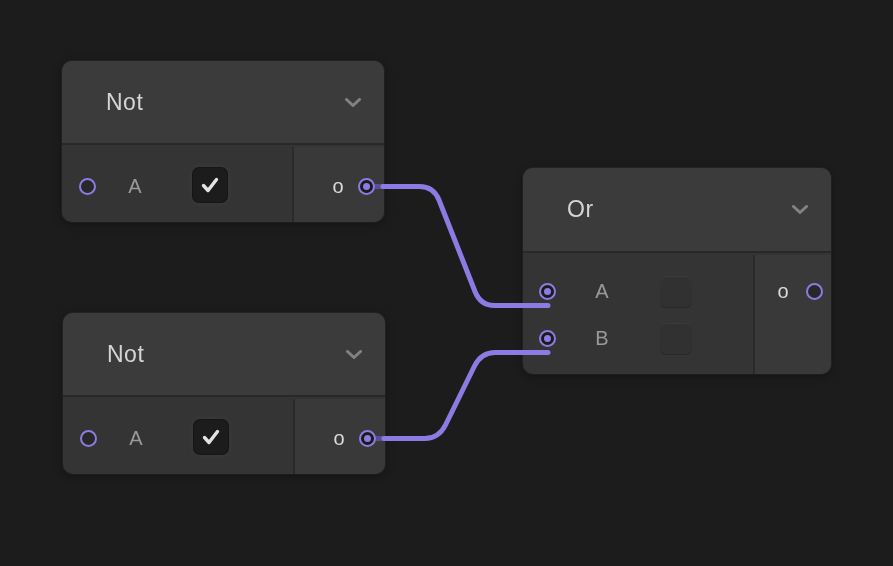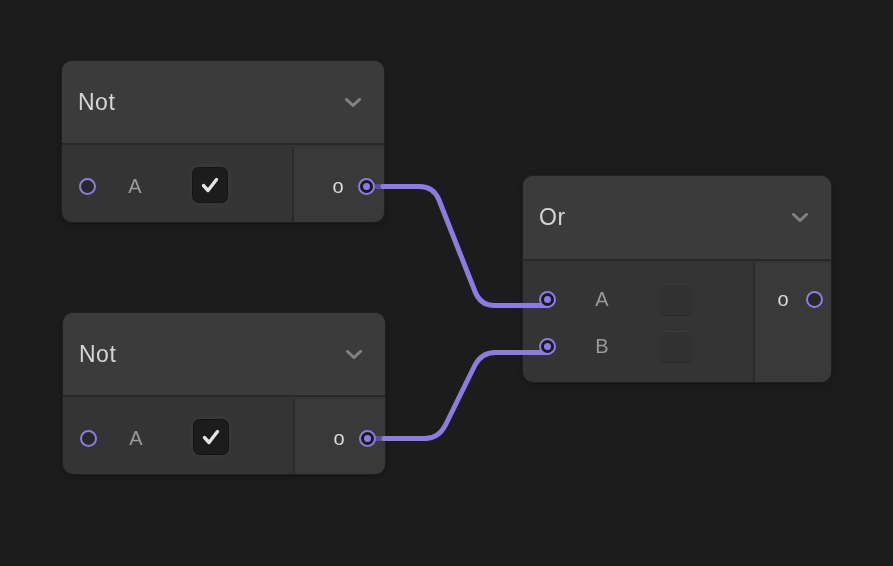--- a/index.html
+++ b/index.html
@@ -3,21 +3,21 @@
 <meta charset="utf-8">
 <style>
   html,body{margin:0;padding:0;width:893px;height:566px;overflow:hidden;
     background:#1c1c1c;font-family:"Liberation Sans",sans-serif;}
   #canvas{position:relative;width:893px;height:566px;background:#1c1c1c;}
 
   .node{position:absolute;background:#343434;border-radius:10px;overflow:hidden;
     box-shadow:0 2px 8px rgba(0,0,0,.35), 0 0 0 1px #262626;}
   .header{position:absolute;left:0;top:0;right:0;height:84px;background:#3b3b3b;
     border-bottom:2px solid #282828;display:flex;align-items:center;
-    justify-content:space-between;padding:0 22px 0 16px;box-sizing:border-box;}
+    justify-content:space-between;padding:0 22px 0 44px;box-sizing:border-box;}
   .title{font-size:23px;color:#d5d5d5;letter-spacing:.5px;}
   .chevron{flex:0 0 auto;opacity:.85;}
 
   .out-section{position:absolute;top:86px;right:0;bottom:0;background:#393939;}
   .vdivider{position:absolute;top:86px;bottom:0;width:2px;background:#2a2a2a;}
 
   .label{position:absolute;font-size:20px;color:#9a9a9a;text-align:center;line-height:26px;}
   .out-label{color:#dadada;}
 
   .port{position:absolute;width:17px;height:17px;border-radius:50%;
@@ -74,21 +74,21 @@
     <div class="checkbox checked" style="left:131px;top:107px">
       <svg width="22" height="22" viewBox="0 0 22 22">
         <path d="M4.5 11.5 L9 16.5 L17.5 5.5" fill="none" stroke="#e3e3e3" stroke-width="3.4" stroke-linecap="round" stroke-linejoin="round"></path>
       </svg>
     </div>
     <span class="label out-label" style="left:262px;top:112px;width:28px">o</span>
     <span class="port hollow" style="left:17px;top:117px"></span>
     <span class="port filled" style="left:296px;top:117px"></span>
   </div>
 
-  <div class="node" style="left:523px;top:176px;width:308px;height:206px">
+  <div class="node" style="left:523px;top:168px;width:308px;height:206px">
     <div class="header" style="height:85px">
       <span class="title">Or</span>
       <svg class="chevron" width="18" height="11" viewBox="0 0 18 11">
         <path d="M2.5 2.5 L9 8.5 L15.5 2.5" fill="none" stroke="#8f8f8f" stroke-width="3" stroke-linecap="round" stroke-linejoin="round"></path>
       </svg>
     </div>
     <div class="out-section" style="left:232px;top:87px"></div>
     <div class="vdivider" style="left:230px;top:87px"></div>
     <span class="label" style="left:66px;top:110px;width:26px">A</span>
     <span class="label" style="left:66px;top:157px;width:26px">B</span>

